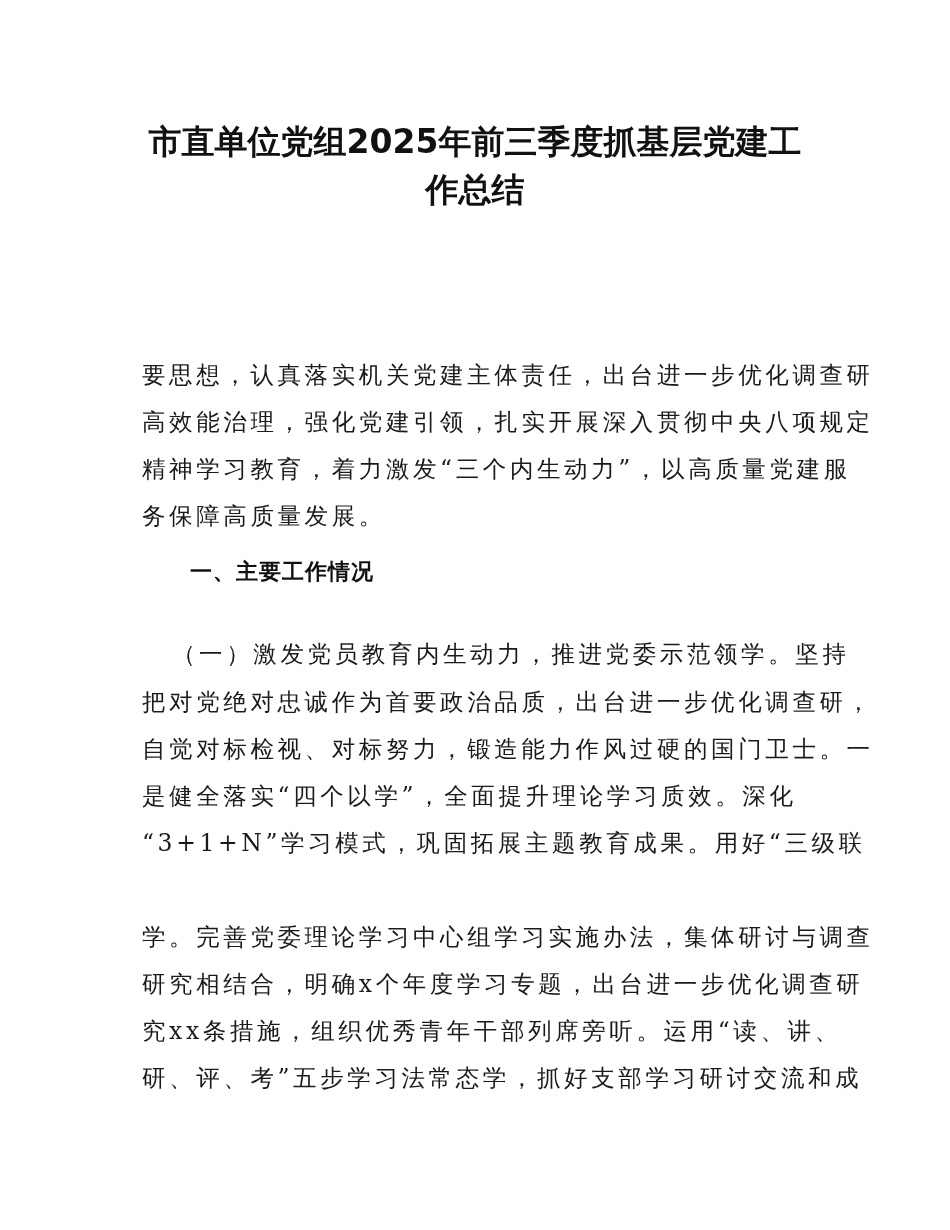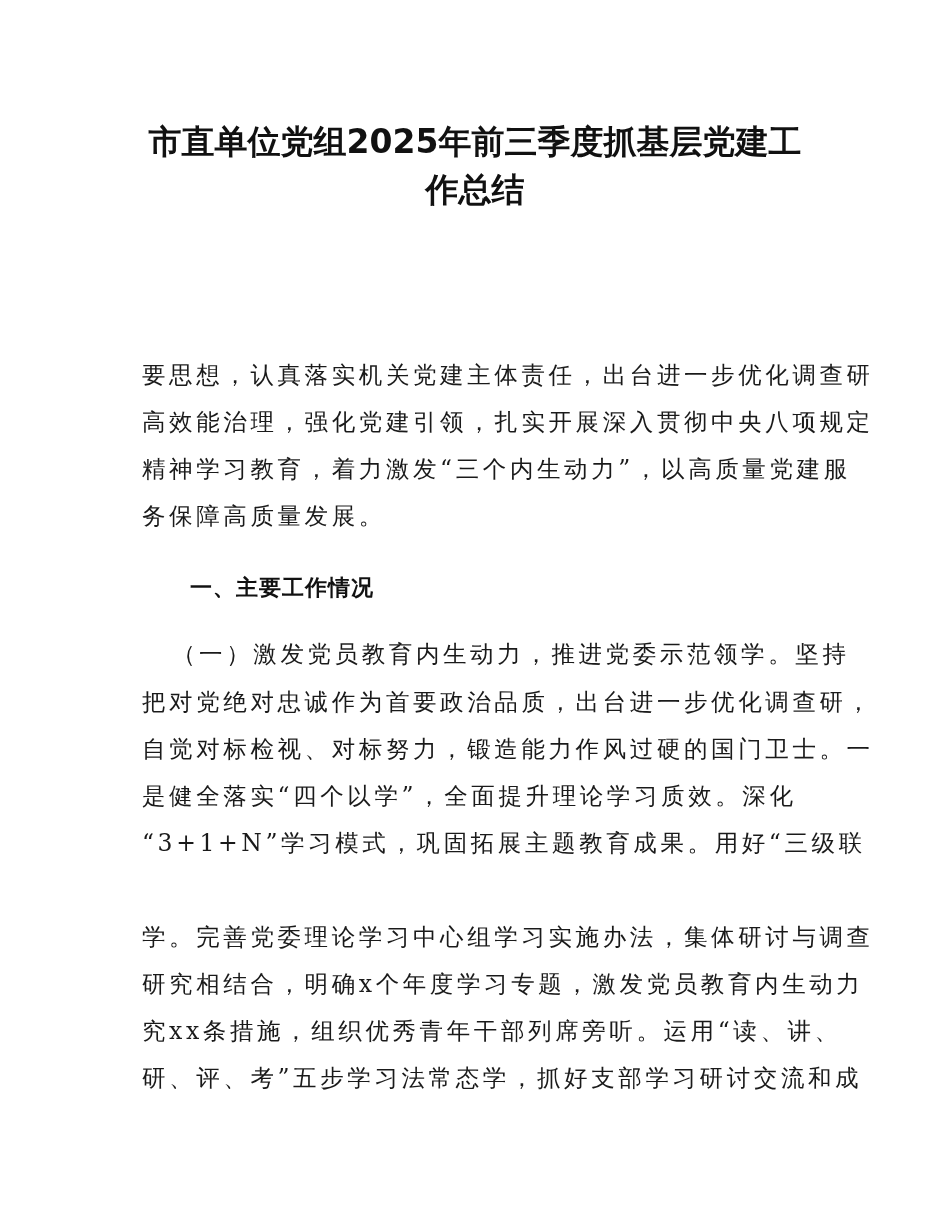--- a/index.html
+++ b/index.html
@@ -19,24 +19,24 @@
 
 <div class="page">
   <div class="title" style="top:120px;">市直单位党组2025年前三季度抓基层党建工</div>
   <div class="title" style="top:168px;">作总结</div>
 
   <div class="line" style="top:359px;">要思想，认真落实机关党建主体责任，出台进一步优化调查研</div>
   <div class="line" style="top:406px;">高效能治理，强化党建引领，扎实开展深入贯彻中央八项规定</div>
   <div class="line" style="top:453px;">精神学习教育，着力激发“三个内生动力”，以高质量党建服</div>
   <div class="line" style="top:500px;">务保障高质量发展。</div>
 
-  <div class="heading" style="top:573px;text-align:right;">一、主要工作情况</div>
+  <div class="heading" style="top:557px;text-align:right;">一、主要工作情况</div>
 
   <div class="line" style="top:638px; left:172px;">（一）激发党员教育内生动力，推进党委示范领学。坚持</div>
   <div class="line" style="top:686px;">把对党绝对忠诚作为首要政治品质，出台进一步优化调查研，</div>
   <div class="line" style="top:733px;">自觉对标检视、对标努力，锻造能力作风过硬的国门卫士。一</div>
   <div class="line" style="top:780px;">是健全落实“四个以学”，全面提升理论学习质效。深化</div>
   <div class="line" style="top:827px;">“3+1+N”学习模式，巩固拓展主题教育成果。用好“三级联</div>
   <div class="line" style="top:921px;">学。完善党委理论学习中心组学习实施办法，集体研讨与调查</div>
-  <div class="line" style="top:968px;">研究相结合，明确x个年度学习专题，激发党员教育内生动力</div>
+  <div class="line" style="top:968px;">研究相结合，明确x个年度学习专题，出台进一步优化调查研</div>
   <div class="line" style="top:1015px;text-align:center;">究xx条措施，组织优秀青年干部列席旁听。运用“读、讲、</div>
   <div class="line" style="top:1062px;">研、评、考”五步学习法常态学，抓好支部学习研讨交流和成</div>
 </div>
 
 </body></html>

